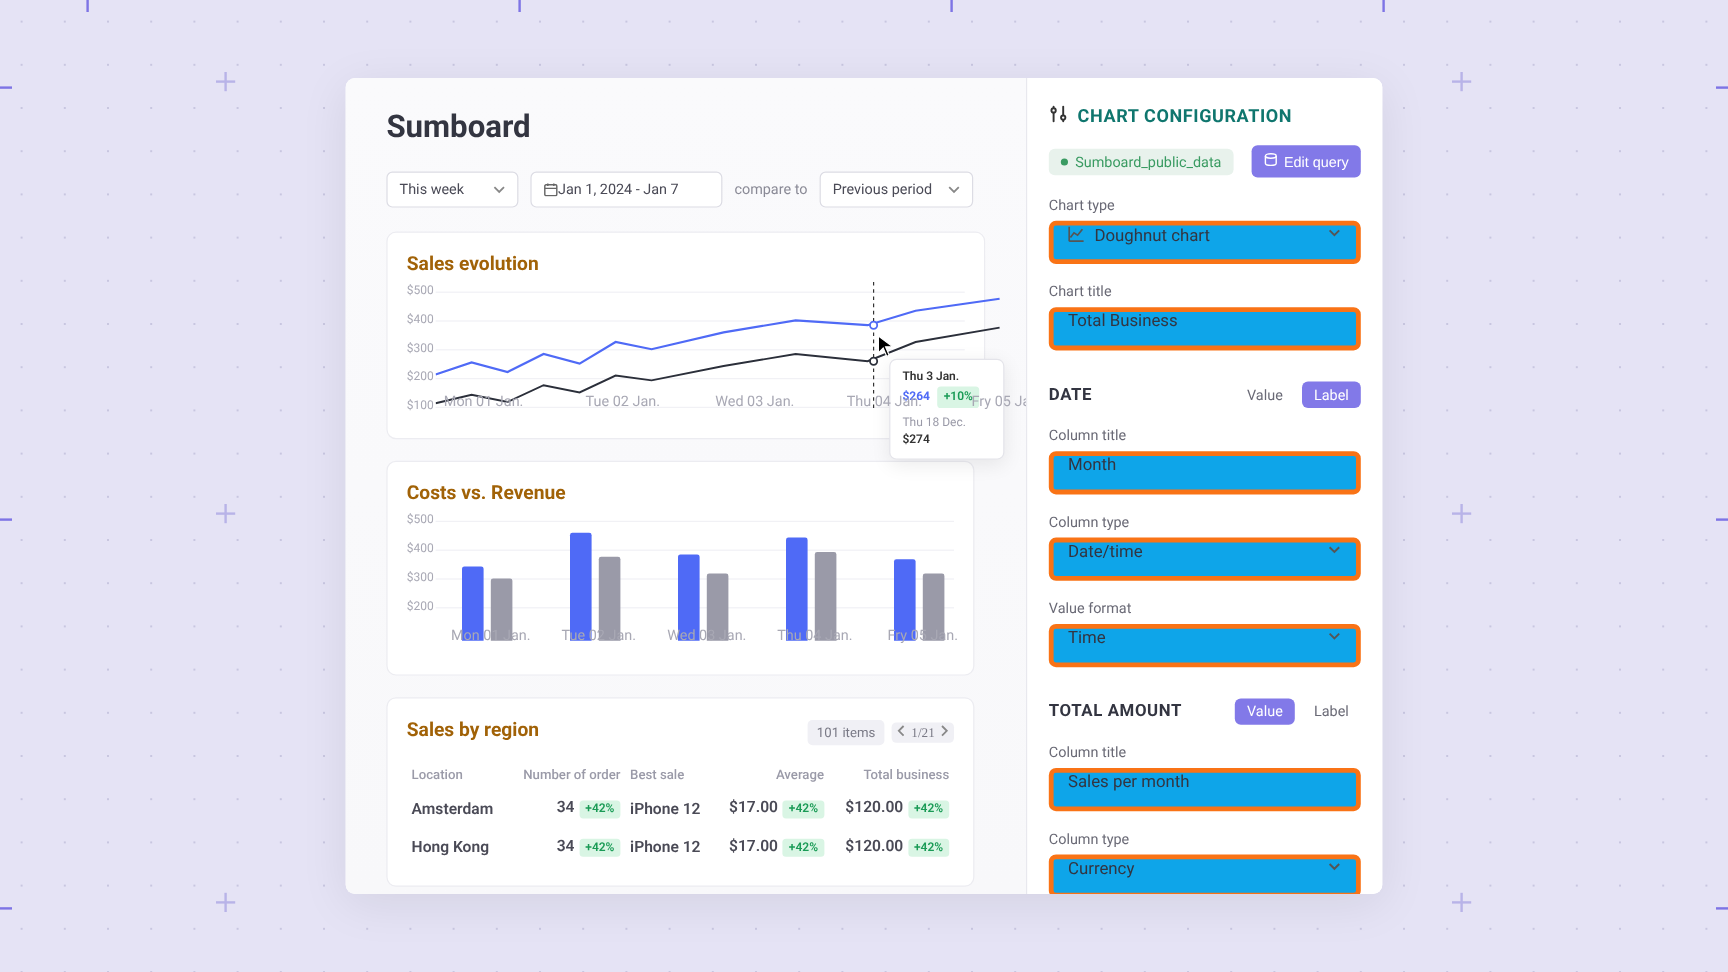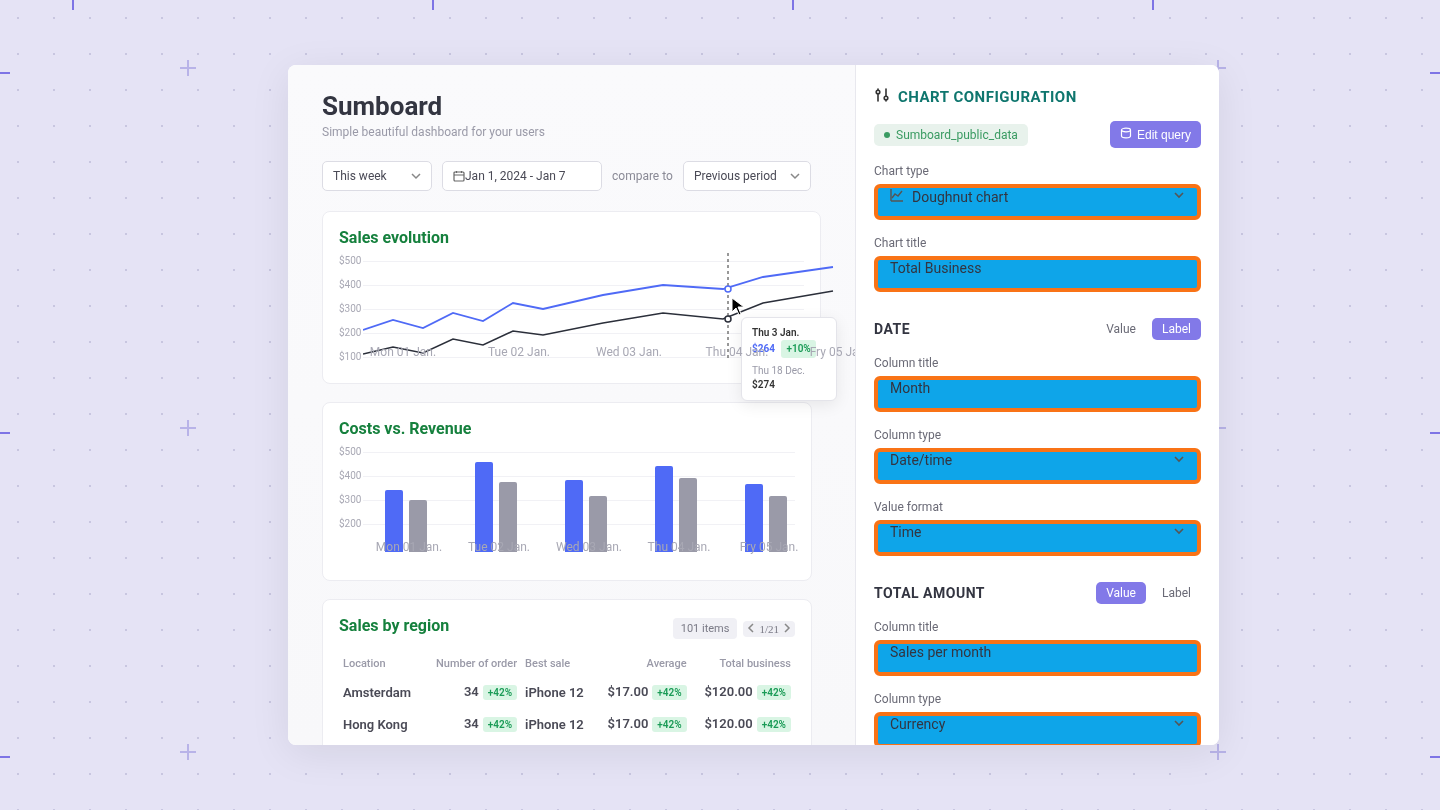--- a/index.html
+++ b/index.html
@@ -20,21 +20,21 @@
 .plus-grid { position: absolute; inset: 0; pointer-events: none; }
 .plus-grid .plus { position: absolute; width: 16px; height: 16px; }
 .plus-grid .plus::before, .plus-grid .plus::after { content:""; position:absolute; background:#b8b3e8; }
 .plus-grid .plus::before { left:7px; top:0; width:2px; height:16px; }
 .plus-grid .plus::after  { left:0; top:7px; width:16px; height:2px; }
 .rulers .tick { position:absolute; background:#7e74e5; }
 
 .main-container {
   position: absolute;
   left: 288px; top: 65px;
-  width: 931px; height: 680px;
+  width: 864px; height: 680px;
   background: #fff;
   border-radius: 8px;
   box-shadow: 0 8px 40px rgba(0,0,0,0.08);
   display: flex;
   overflow: hidden;
 }
 .dash-panel {
   flex: 0 0 567px;
   background: linear-gradient(180deg,#fafafc 0%,#f8f8fa 100%);
   padding: 26px 34px 0 34px;
@@ -56,21 +56,21 @@
   height: 30px; background:#fff; border:1px solid #dcdce4; border-radius:5px;
   display:flex; align-items:center; padding:0 10px; font-size:12px; color:#4a4a56; position:relative;
 }
 .select-box { width:110px; justify-content:space-between; }
 .date-box { width:160px; gap:0; }
 .chev { width:10px; height:10px; }
 .chev svg, .cal svg { display:block; }
 .cmp-label { font-size:12px; color:#8a8a96; }
 
 .card { background:#fff; border:1px solid #ececf1; border-radius:8px; margin-top:20px; padding:16px; }
-.card h3 { font-size:16px; font-weight:700; color:#15803d; margin-bottom:6px; }
+.card h3 { font-size:16px; font-weight:700; color:#a16207; margin-bottom:6px; }
 
 .chart-area { position:relative; height:122px; }
 .ytick { position:absolute; left:0; font-size:10px; color:#a8a8b4; }
 .gridline { position:absolute; left:24px; right:0; height:1px; background:#f1f1f5; }
 .xtick { position:absolute; bottom:16px; font-size:12px; color:#a8a8b4; transform:translateX(-50%); white-space:nowrap; }
 
 .bar-area { position:relative; height:126px; }
 .bar-group { position:absolute; bottom:18px; width:48px; display:flex; gap:6px; align-items:flex-end; }
 .bar { width:18px; border-radius:2px 2px 0 0; }
 .bar.blue { background:#4f6af6; }
@@ -141,21 +141,20 @@
   <div class="tick" style="left:0; top:756px; width:10px; height:2px;"></div>
   <div class="tick" style="right:0; top:72px; width:10px; height:2px;"></div>
   <div class="tick" style="right:0; top:432px; width:10px; height:2px;"></div>
   <div class="tick" style="right:0; top:756px; width:10px; height:2px;"></div>
 </div>
 
 <div class="main-container">
 
   <div class="dash-panel">
     <div class="title">Sumboard</div>
-    <div class="subtitle">Simple beautiful dashboard for your users</div>
 
     <div class="filters">
       <div class="select-box">
         <span>This week</span>
         <span class="chev">
           <svg width="10" height="10" viewBox="0 0 10 10">
               <path d="M1 3 L5 7 L9 3" fill="none" stroke="#888" stroke-width="1.5"></path>
             </svg>
         </span>
       </div>

